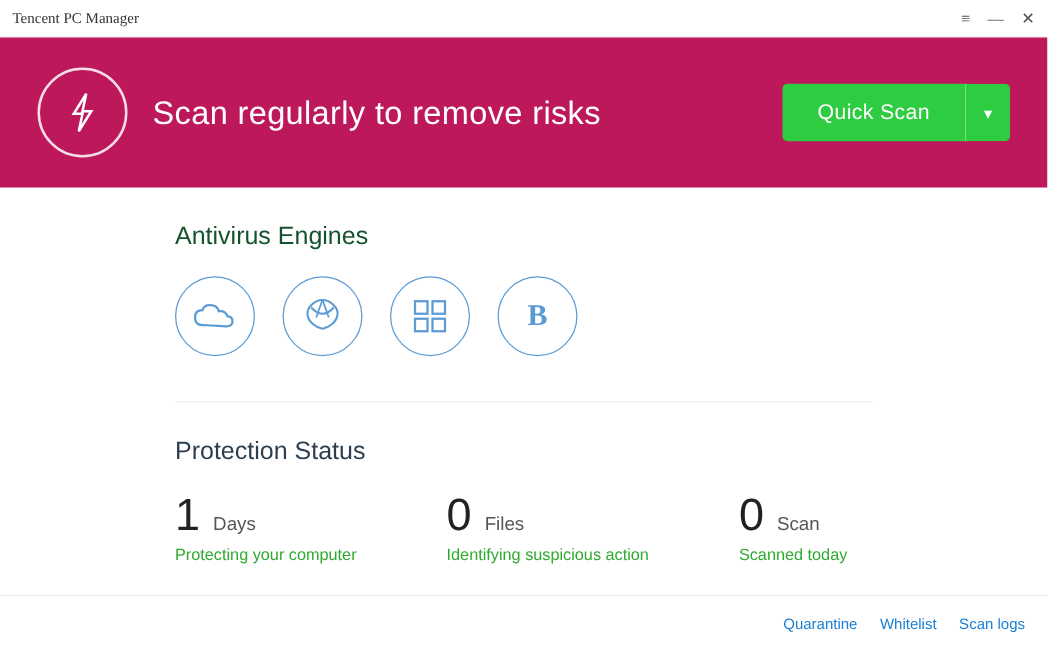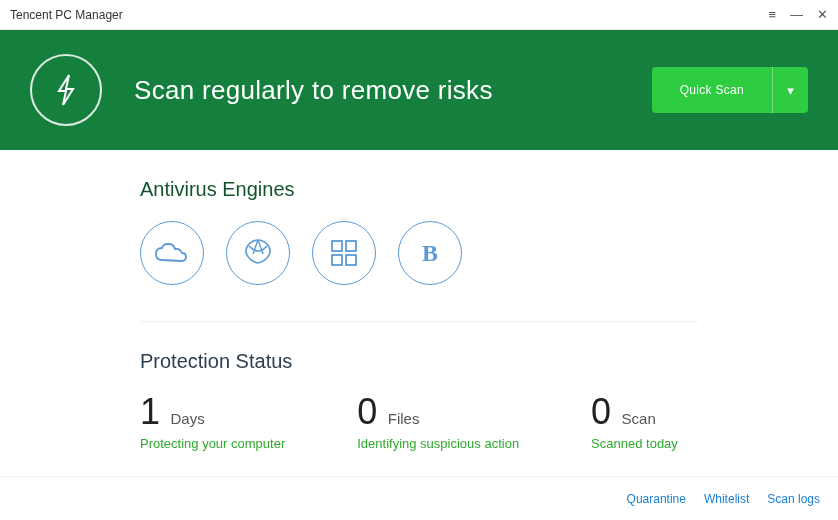--- a/index.html
+++ b/index.html
@@ -15,44 +15,45 @@
 
     
     .title-bar {
       height: 30px;
       background: #fff;
       display: flex;
       align-items: center;
       justify-content: space-between;
       padding: 0 10px;
       border-bottom: 1px solid #eee;
+      font-family: Liberation Serif, serif;
     }
     .title-bar-left {
       font-size: 12px;
       color: #333;
     }
     .title-bar-right {
       display: flex;
       gap: 14px;
     }
     .title-bar-btn {
       font-size: 13px;
       color: #555;
       cursor: pointer;
       line-height: 1;
     }
 
     
     .header-banner {
-      background: #15803d;
+      background: #be185d;
       height: 120px;
       display: flex;
       align-items: center;
       padding: 0 30px;
-      gap: 32px;
+      gap: 20px;
     }
 
     .shield-icon-wrap {
       width: 72px;
       height: 72px;
       border-radius: 50%;
       border: 2.5px solid rgba(255,255,255,0.85);
       display: flex;
       align-items: center;
       justify-content: center;
@@ -72,21 +73,21 @@
       align-items: center;
       gap: 0;
     }
 
     .quick-scan-btn {
       background: #2ecc40;
       color: #fff;
       border: none;
       padding: 0 28px;
       height: 46px;
-      font-size: 12px;
+      font-size: 17px;
       font-weight: 500;
       cursor: pointer;
       border-radius: 4px 0 0 4px;
       letter-spacing: 0.3px;
     }
 
     .scan-dropdown-btn {
       background: #2ecc40;
       color: #fff;
       border: none;

